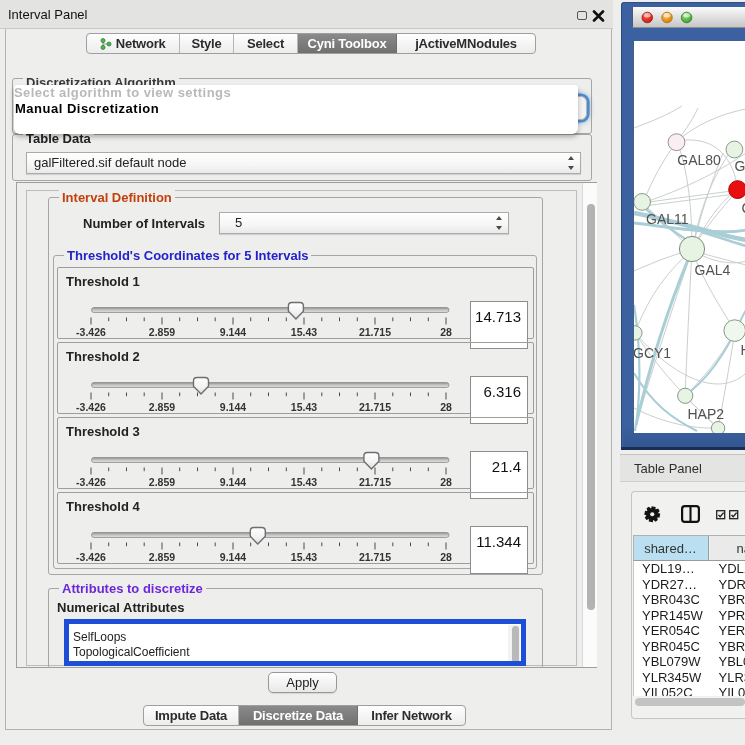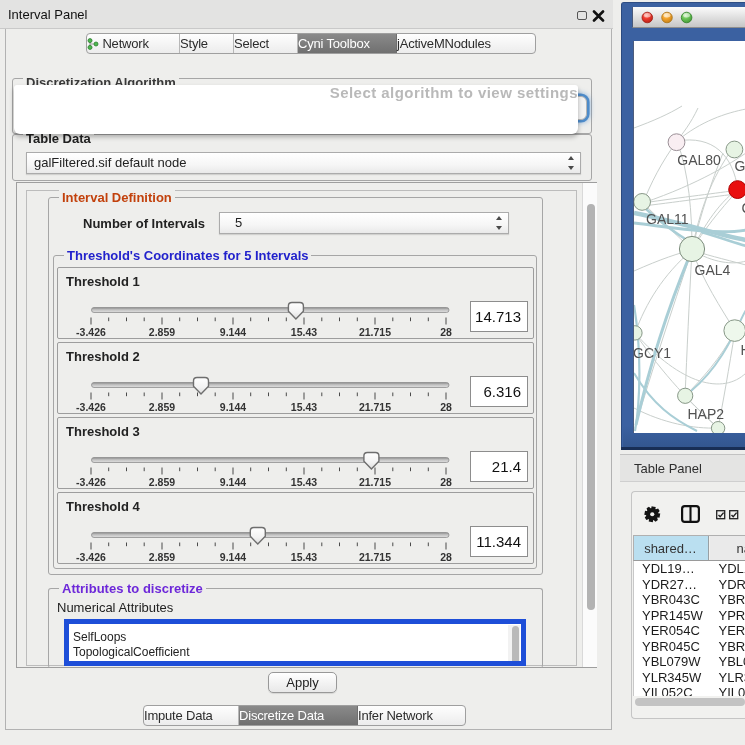--- a/index.html
+++ b/index.html
@@ -6,23 +6,23 @@
 body{font-family:"Liberation Sans",sans-serif;background:#eeeeec;position:relative;font-size:13px;color:#222}
 .abs{position:absolute}
 .grp{position:absolute;border:1px solid #a6a6a6;border-radius:3px}
 .grp>.gt{position:absolute;top:-8px;left:10px;background:#eeeeec;padding:0 3px;font-weight:bold;font-size:13px;line-height:15px}
 .combo{position:absolute;background:linear-gradient(#ffffff,#f6f6f6 60%,#e9e9e9);border:1px solid #ababab;border-radius:0;box-shadow:0 1px 1px rgba(0,0,0,0.12);line-height:20px;padding-left:7px}
 .arrows{position:absolute;right:4.5px;top:50%;margin-top:-7px;width:8px;height:14px}
 .arrows:before{content:"";position:absolute;left:0.5px;top:0;border:3.5px solid transparent;border-top:none;border-bottom:4.5px solid #4a4a4a}
 .arrows:after{content:"";position:absolute;left:0.5px;bottom:0;border:3.5px solid transparent;border-bottom:none;border-top:4.5px solid #4a4a4a}
 .tbox{position:absolute;left:57px;width:477px;height:72.5px;border:1px solid #9d9d9d;border-radius:2px}
 .tt{position:absolute;left:8px;top:6px;font-weight:bold}
-.tval{position:absolute;left:412px;top:33.5px;width:58px;height:31px;border:1.2px solid #8d8d8d;background:#fff;font-size:15px;text-align:right;line-height:30px;padding-right:6px;color:#111}
+.tval{position:absolute;left:412px;top:33.5px;width:58px;height:48px;border:1.2px solid #8d8d8d;background:#fff;font-size:15px;text-align:right;line-height:30px;padding-right:6px;color:#111}
 .seg{position:absolute;border:1px solid #9f9f9f;border-radius:4px;background:linear-gradient(#fefefe,#ececec);display:flex;overflow:hidden}
-.seg>div{height:100%;line-height:19px;color:#2c2c2c;border-right:1px solid #b7b7b7;font-weight:normal;letter-spacing:-0.2px}
+.seg>div{height:100%;line-height:19px;text-align:center;color:#2c2c2c;border-right:1px solid #b7b7b7;font-weight:bold;letter-spacing:-0.2px}
 .seg>div:last-child{border-right:none}
 .seg>div.sel{background:linear-gradient(#8a8a8a,#707070);color:#fff;border-right-color:#6f6f6f}
 
 </style></head><body>
 <svg width="0" height="0" style="position:absolute">
     <defs>
 <linearGradient id="trk" x1="0" y1="0" x2="0" y2="1">
         <stop offset="0" stop-color="#8a8a8a"></stop>
         <stop offset="0.45" stop-color="#c2c2c2"></stop>
         <stop offset="1" stop-color="#e0e0e0"></stop>
@@ -157,29 +157,30 @@
       <text x="388.0" y="67.5" text-anchor="middle" font-size="10.5" font-weight="bold" fill="#333">28</text>
       <g transform="translate(191.3,33.5)">
         <path d="M1 4.5 Q1 1 4.5 1 H12.5 Q16 1 16 4.5 V9.8 L8.5 17.6 L1 9.8 Z" fill="url(#thm)" stroke="#6e6e6e" stroke-width="1.4"></path>
       </g>
     </svg>
 <div class="tval">11.344</div>
   </div>
 <div class="grp" style="left:48px;top:588px;width:495px;height:80px;border-bottom:none">
     <span class="gt" style="color:#6d28d9">Attributes to discretize</span>
   </div>
-<div class="abs" style="left:57px;top:600px;font-weight:normal">Numerical Attributes</div>
+<div class="abs" style="left:57px;top:600px;font-weight:bold">Numerical Attributes</div>
 <div class="abs" style="left:64px;top:619px;width:462px;height:47px;border:5px solid #1d4ed8;background:#fff;overflow:hidden">
 <div style="padding:6px 0 0 4px;font-size:12px;line-height:14.5px">SelfLoops<br>TopologicalCoefficient<br>BetweennessCentrality<br>ClosenessCentrality</div>
 <div class="abs" style="right:1px;top:1px;width:12px;height:45px;background:#f2f2f2"></div>
 <div class="abs" style="right:2.5px;top:2px;width:7px;height:43px;background:#b9b9b9;border-radius:3.5px"></div>
 </div>
 <div class="abs" style="left:268px;top:672px;width:69px;height:21px;border:1px solid #989898;border-radius:5px;background:linear-gradient(#ffffff,#e8e8e8);text-align:center;line-height:19px;box-shadow:0 1px 1px rgba(0,0,0,0.1)">Apply</div>
 <div class="abs" style="left:14px;top:85px;width:564px;height:49px;background:#fff;border-radius:3px 3px 6px 6px;box-shadow:0 3px 5px rgba(0,0,0,0.28)">
-<div class="abs" style="left:0;top:0;width:100%;text-align:right;font-size:15px;font-weight:bold;color:#b9b9b9;letter-spacing:0.45px;line-height:16px">Select algorithm to view settings</div>
+<div class="abs" style="left:0;top:0;width:100%;text-align:left;font-size:13px;font-weight:bold;color:#b9b9b9;letter-spacing:0.45px;line-height:16px">Select algorithm to view settings</div>
+<div class="abs" style="left:1px;top:16px;font-size:13px;font-weight:bold;color:#000;line-height:16px;letter-spacing:0.5px">Manual Discretization</div>
 </div>
 <div class="seg" style="left:143px;top:705px;width:323px;height:21px">
 <div style="width:95px">Impute Data</div>
 <div class="sel" style="width:119px">Discretize Data</div>
 <div style="flex:1">Infer Network</div>
 </div>
 <div class="abs" style="left:621px;top:2px;width:124px;height:448px;background:#3b61a1;border-left:1.5px solid #2a4a80;border-top:1.5px solid #2e4d83;border-radius:3px 0 0 0"></div>
 <div class="abs" style="left:623px;top:420px;width:122px;height:27px;background:linear-gradient(#3b61a1 20%,#33568f)"></div>
 <div class="abs" style="left:621px;top:447px;width:124px;height:3px;background:#182e55"></div>
 <div class="abs" style="left:631.5px;top:6.5px;width:113.5px;height:21.5px;background:linear-gradient(#fbfbfb,#c6c6c6);border-bottom:1px solid #8e8e8e;border-left:1.5px solid #49597a"></div>

